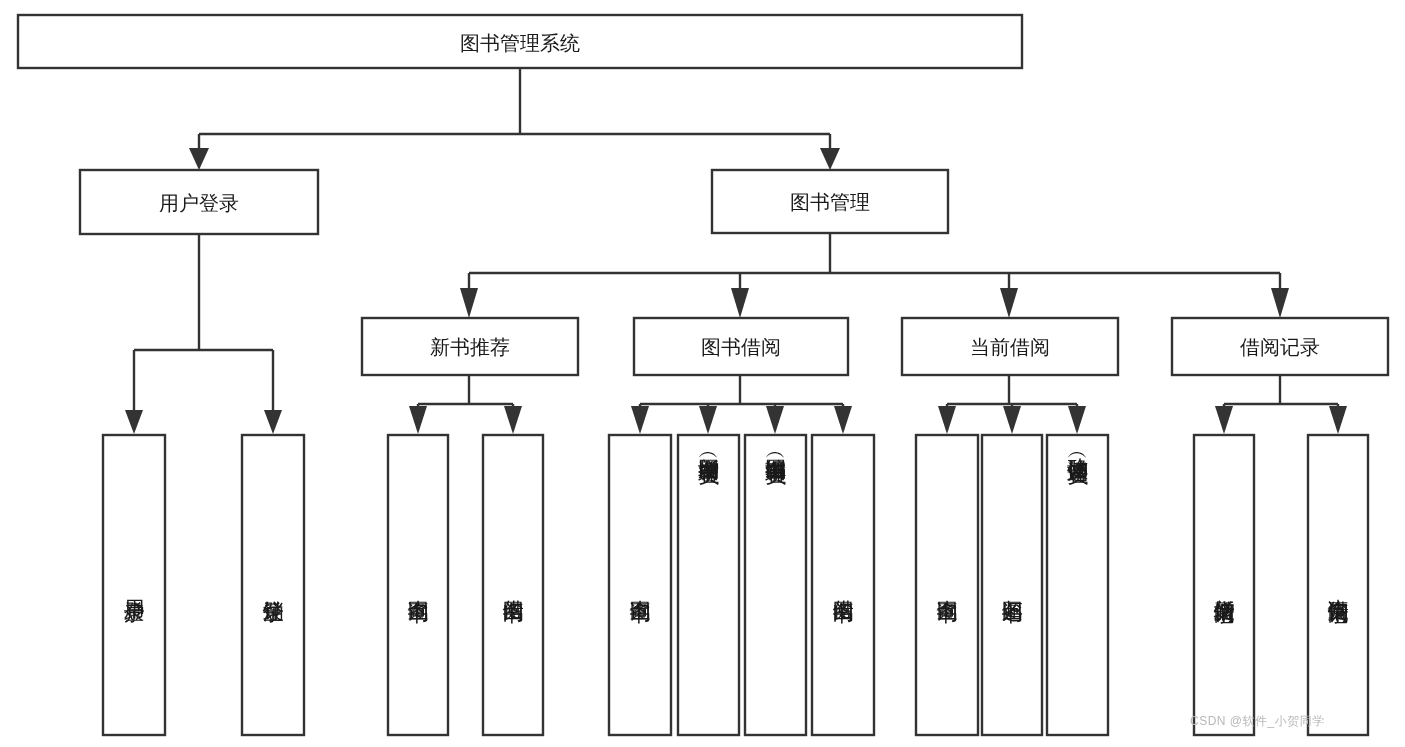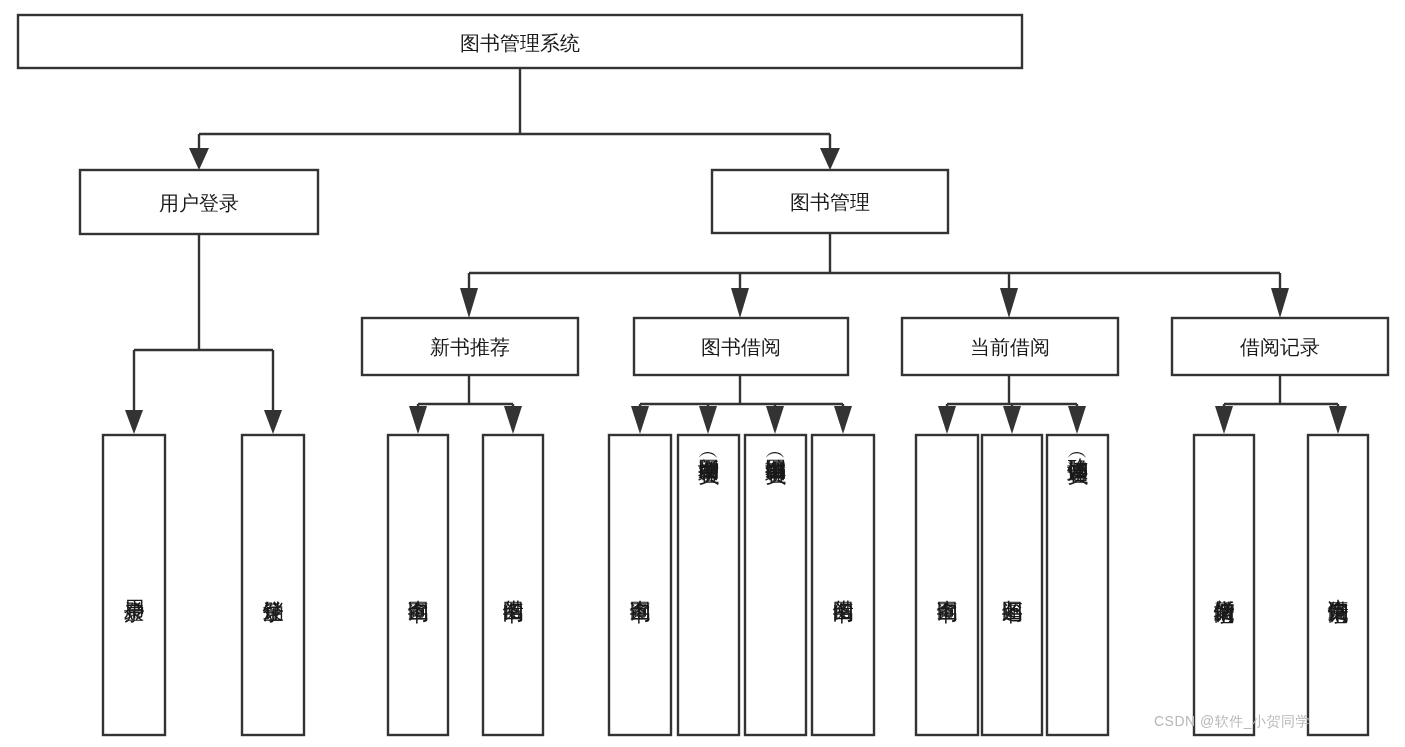--- a/index.html
+++ b/index.html
@@ -62,24 +62,24 @@
     letter-spacing: 1px;
     display: flex;
     align-items: center;
     justify-content: center;
     text-align: center;
     pointer-events: none;
     user-select: none;
   }
   .watermark {
     position: absolute;
-    left: 1154px;
+    left: 1190px;
     top: 713px;
     font-family: "Liberation Sans", "DejaVu Sans", sans-serif;
-    font-size: 14px;
+    font-size: 12px;
     color: #b8b8b8;
     white-space: nowrap;
     letter-spacing: 0.5px;
   }
 </style>
 </head>
 <body>
 
 <div id="diagram-root">
 

